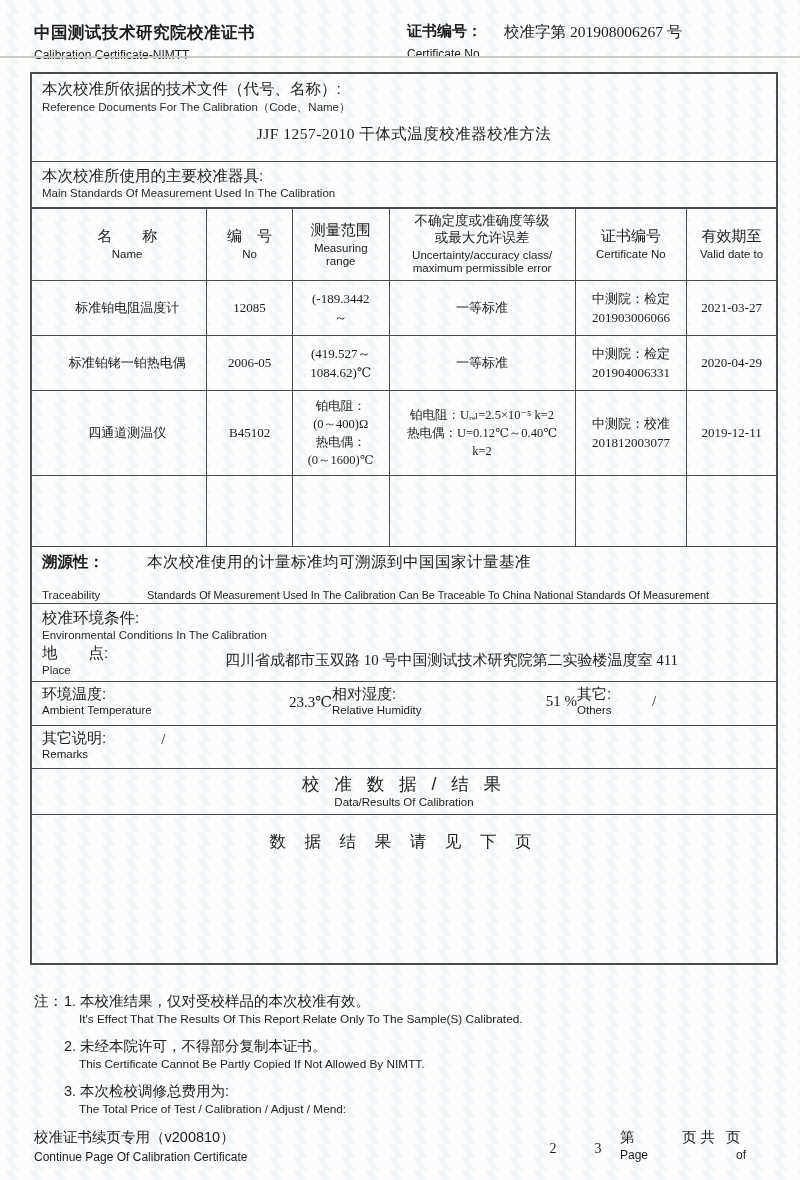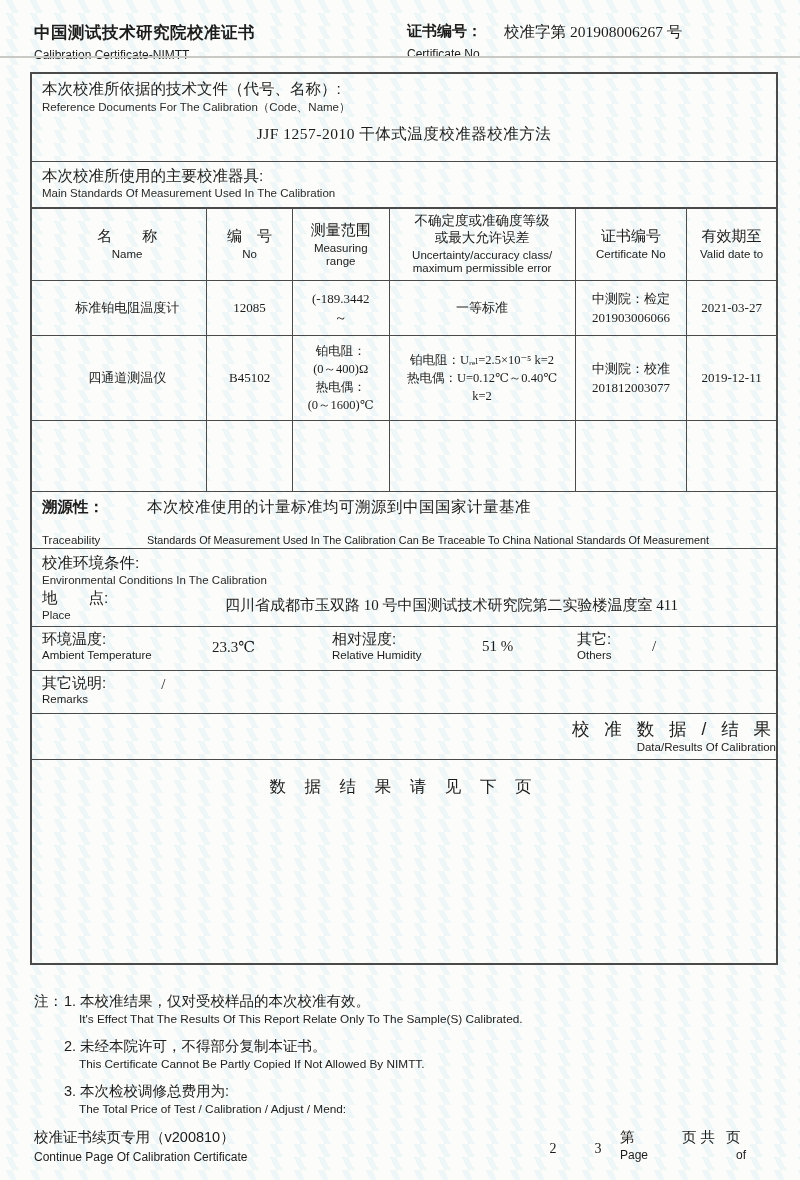--- a/index.html
+++ b/index.html
@@ -64,27 +64,27 @@
   .trace-grid .enval{ font-size:10.8px; }
 
   .sec-env{ height:78px; padding:4px 10px 0; }
   .place-row{ display:flex; margin-top:2px; }
   .place-lbl{ width:95px; }
   .place-val{ flex:1; text-align:center; font-size:15px; font-family:"Liberation Serif","DejaVu Serif",serif; padding-top:8px; }
 
   .sec-temp{ height:44px; display:flex; padding:3px 10px 0; }
   .seg-lbl .cn{ font-size:15px; }
   .seg-lbl .en{ font-size:11.5px; }
-  .seg-val{ font-family:"Liberation Serif","DejaVu Serif",serif; font-size:15px; padding-top:8px; text-align:left; }
+  .seg-val{ font-family:"Liberation Serif","DejaVu Serif",serif; font-size:15px; padding-top:8px; text-align:right; }
   .w170{ width:170px; } .w120{ width:120px; } .w150{ width:150px; } .w95{ width:95px; } .w75{ width:75px; }
 
   .sec-remarks{ height:43px; display:flex; padding:3px 10px 0; }
   .remarks-val{ font-family:"Liberation Serif","DejaVu Serif",serif; font-size:15px; padding:2px 0 0 55px; }
 
-  .sec-results-title{ height:46px; text-align:right; padding-top:3px; }
+  .sec-results-title{ height:46px; text-align:center; padding-top:3px; }
   .results-cn{ font-size:17.5px; letter-spacing:5px; }
   .results-en{ font-size:11.5px; margin-top:0; }
 
   .sec-results-body{ height:155px; text-align:center; }
   .results-body-text{ font-size:16.5px; letter-spacing:7px; margin-top:16px; }
 
   
   .notes{ position:absolute; left:34px; top:992px; width:730px; display:flex; }
   .notes-prefix{ font-size:14.5px; width:30px; }
   .note-item{ margin-bottom:11px; }
@@ -180,20 +180,30 @@
           <tbody>
             <tr class="r1">
               <td class="preline">标准铂电阻温度计</td>
               <td class="preline">12085</td>
               <td class="preline">(-189.3442
 ～</td>
               <td class="preline">一等标准</td>
               <td class="preline">中测院：检定
 201903006066</td>
               <td class="preline">2021-03-27</td>
+            </tr>
+            <tr class="r2">
+              <td class="preline">标准铂铑一铂热电偶</td>
+              <td class="preline">2006-05</td>
+              <td class="preline">(419.527～
+1084.62)℃</td>
+              <td class="preline">一等标准</td>
+              <td class="preline">中测院：检定
+201904006331</td>
+              <td class="preline">2020-04-29</td>
             </tr>
             <tr class="r3">
               <td class="preline">四通道测温仪</td>
               <td class="preline">B45102</td>
               <td class="preline cell-sm">铂电阻：
 (0～400)Ω
 热电偶：
 (0～1600)℃</td>
               <td class="preline cell-sm">铂电阻：Uᵣₑₗ=2.5×10⁻⁵ k=2
 热电偶：U=0.12℃～0.40℃

